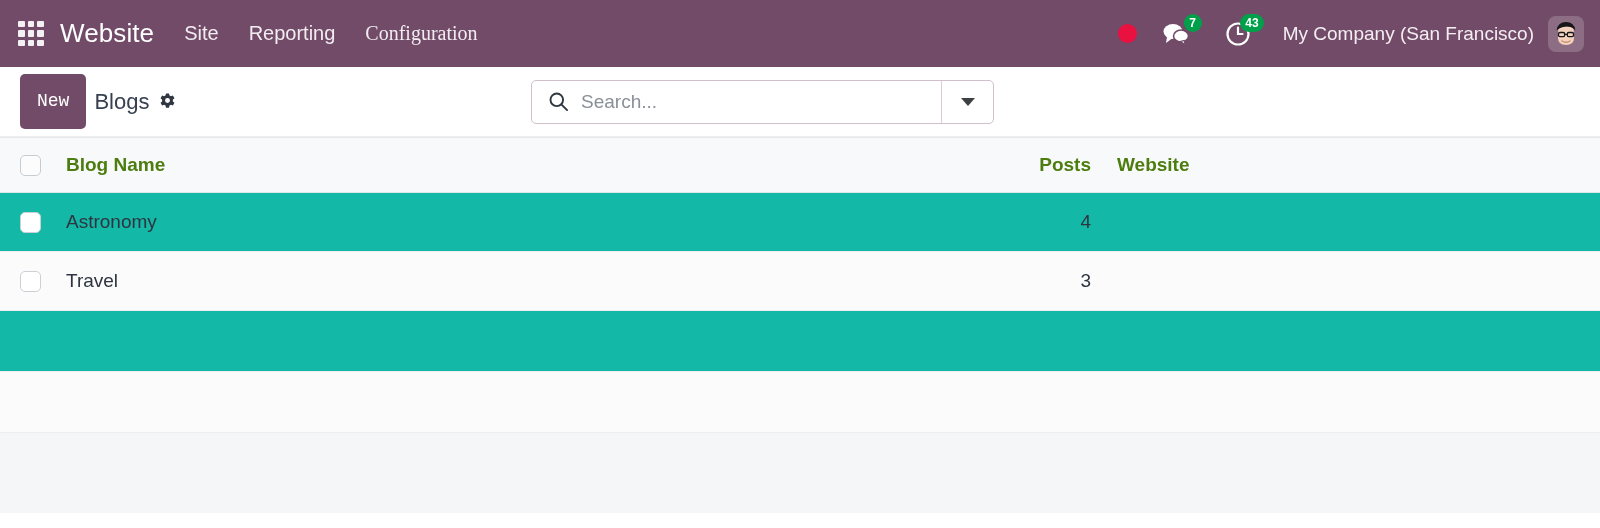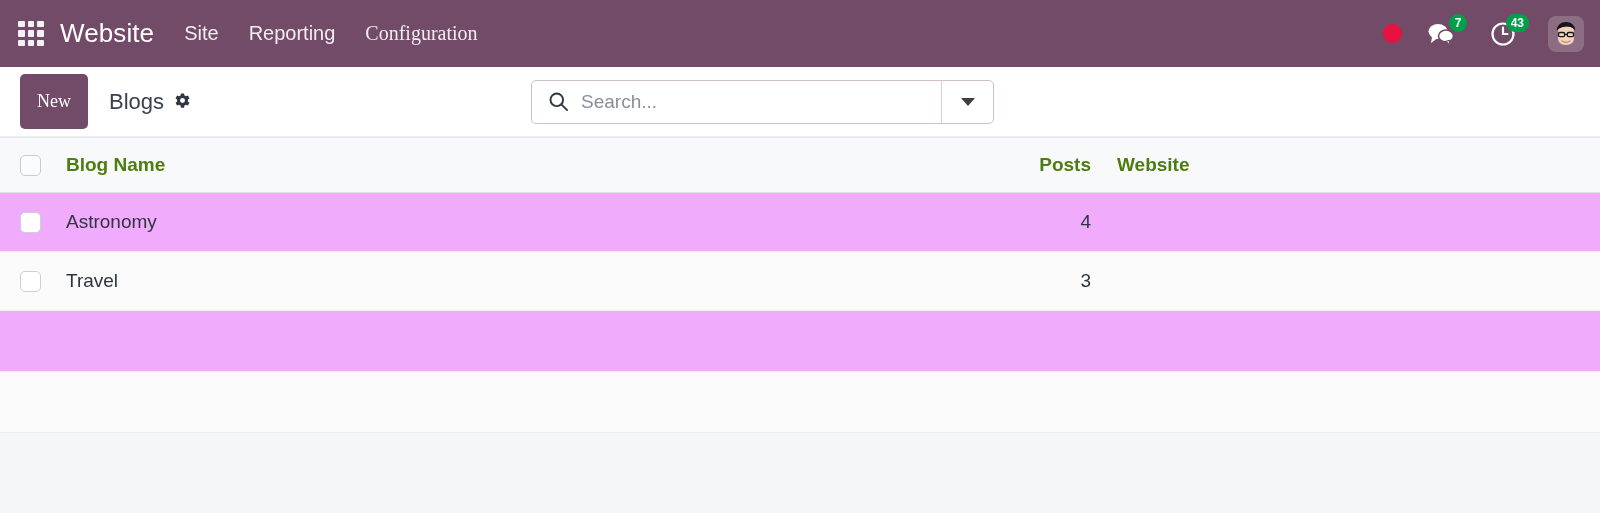--- a/index.html
+++ b/index.html
@@ -121,27 +121,27 @@
     border-bottom: 1px solid #eceef1;
   }
   .btn-new {
     background: #714B67;
     color: #ffffff;
     border: none;
     border-radius: 5px;
     font-size: 18px;
     padding: 18px 17px;
     cursor: pointer;
-    font-family: Liberation Serif, serif;
+    font-family: Liberation Mono, monospace;
     line-height: 1.1;
   }
   .breadcrumb {
     font-size: 22px;
     color: #374151;
-    margin-left: 21px;
+    margin-left: 8px;
     white-space: nowrap;
   }
   .cog-icon {
     margin-left: 9px;
     display: inline-flex;
     align-items: center;
     cursor: pointer;
     vertical-align: middle;
   }
 
@@ -236,21 +236,21 @@
     font-size: 19px;
     font-weight: 700;
     color: #4d7c0f;
     text-align: left;
   }
   thead th.num { text-align: right; padding-right: 4px; }
   thead th.name-h { padding-left: 10px; }
   thead th.site-h { padding-left: 22px; }
 
   tbody tr { border-bottom: 1px solid #eceef0; }
-  tbody tr.odd  { background: #f0abfc; }
+  tbody tr.odd  { background: #14b8a6; }
   tbody tr.even { background: #fbfbfc; }
   tbody td {
     height: 59px;
     font-size: 19px;
     color: #2e3440;
   }
   tbody td.name-c { padding-left: 10px; }
   tbody td.num { text-align: right; padding-right: 4px; }
 
   .cb {
@@ -306,20 +306,21 @@
     </div>
 
     <div class="sys-icon">
       <svg width="28" height="28" viewBox="0 0 28 28" aria-hidden="true">
         <circle cx="14" cy="14" r="10.5" fill="none" stroke="#ffffff" stroke-width="2.2"></circle>
         <path d="M14 7.5 L14 14 L18.5 14" fill="none" stroke="#ffffff" stroke-width="2.2" stroke-linecap="round"></path>
       </svg>
       <span class="badge">43</span>
     </div>
 
+    <div class="company-name">My Company (San Francisco)</div>
 
     <div class="avatar">
       <svg width="36" height="36" viewBox="0 0 36 36" aria-hidden="true">
         <rect width="36" height="36" rx="8" fill="#8d6d83"></rect>
         <path d="M10 17 q0 -9 8 -9 q8 0 8 9 v5 q0 7 -8 7 q-8 0 -8 -7 z" fill="#f2d2bd"></path>
         <path d="M9 14 q1 -8 9 -8 q8 0 9 8 q-3 -4 -9 -3.5 q-6 0.5 -9 3.5 z" fill="#17161a"></path>
         <path d="M8.5 14.5 q3 -4 9.5 -4.2 q6.5 -0.2 9.5 4.2 q-1 -7.5 -9.5 -7.7 q-8.5 0.2 -9.5 7.7 z" fill="#17161a"></path>
         <rect x="10.5" y="16.5" width="6.2" height="4.2" rx="1.4" fill="none" stroke="#17161a" stroke-width="1.3"></rect>
         <rect x="19.3" y="16.5" width="6.2" height="4.2" rx="1.4" fill="none" stroke="#17161a" stroke-width="1.3"></rect>
         <path d="M16.7 18.3 h2.6" stroke="#17161a" stroke-width="1.3"></path>

